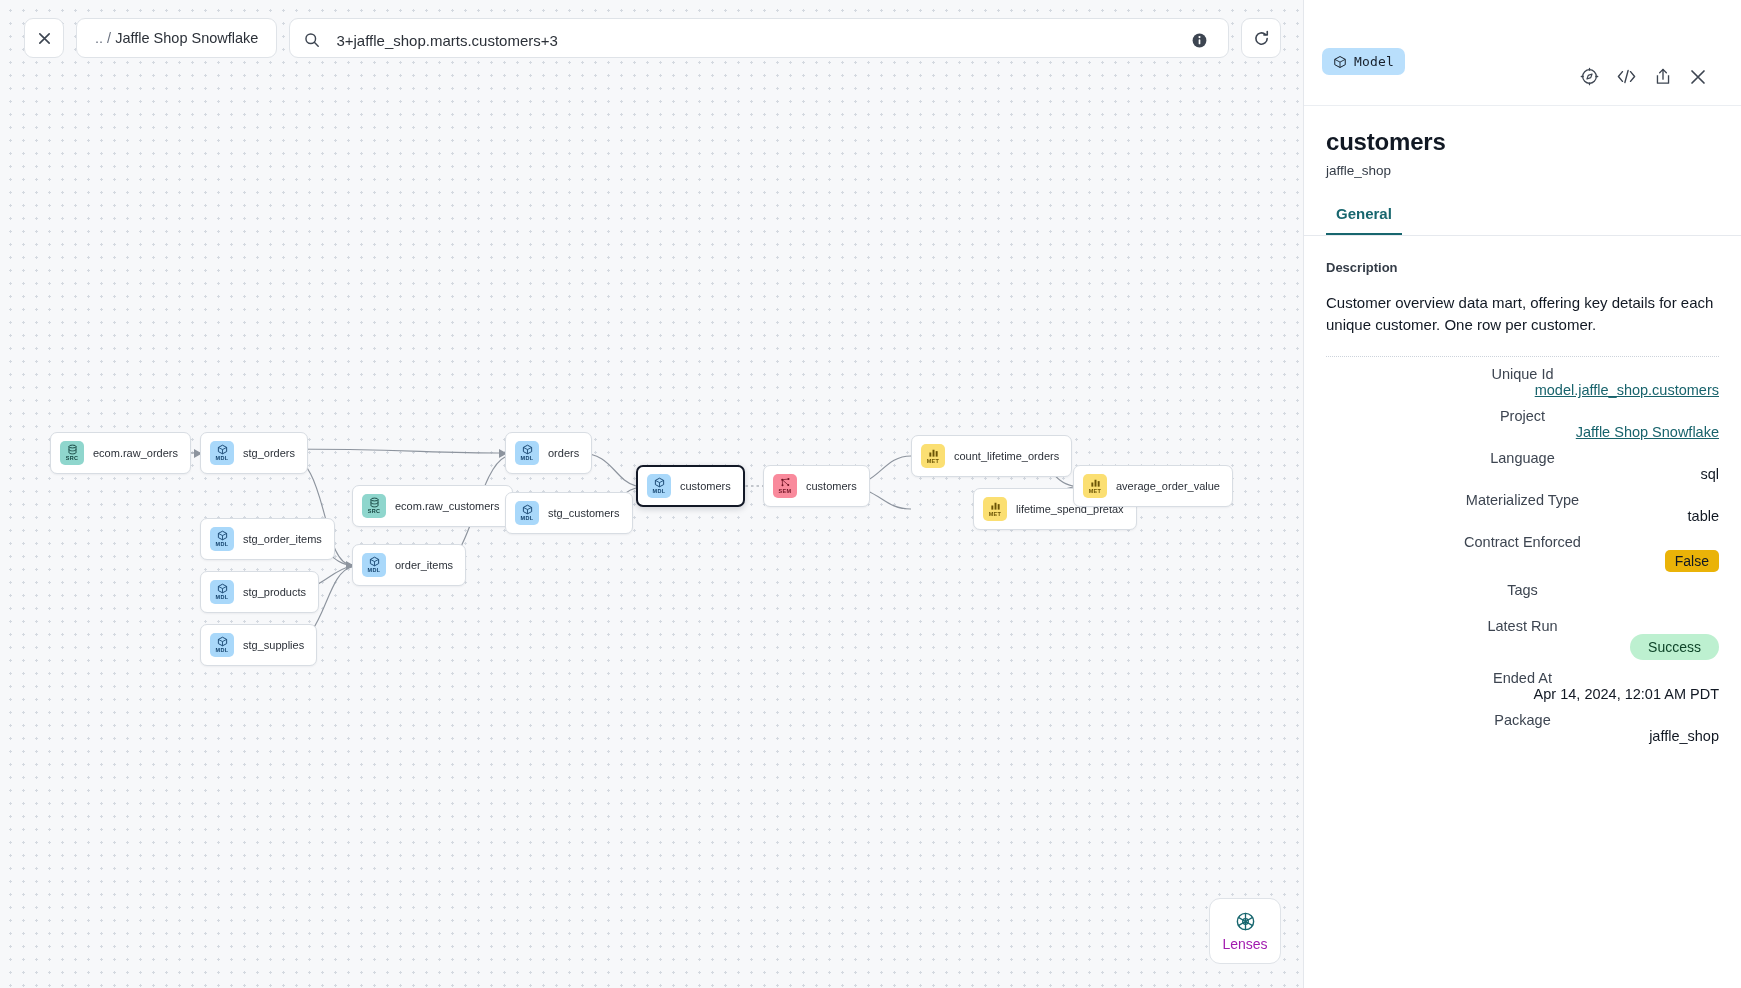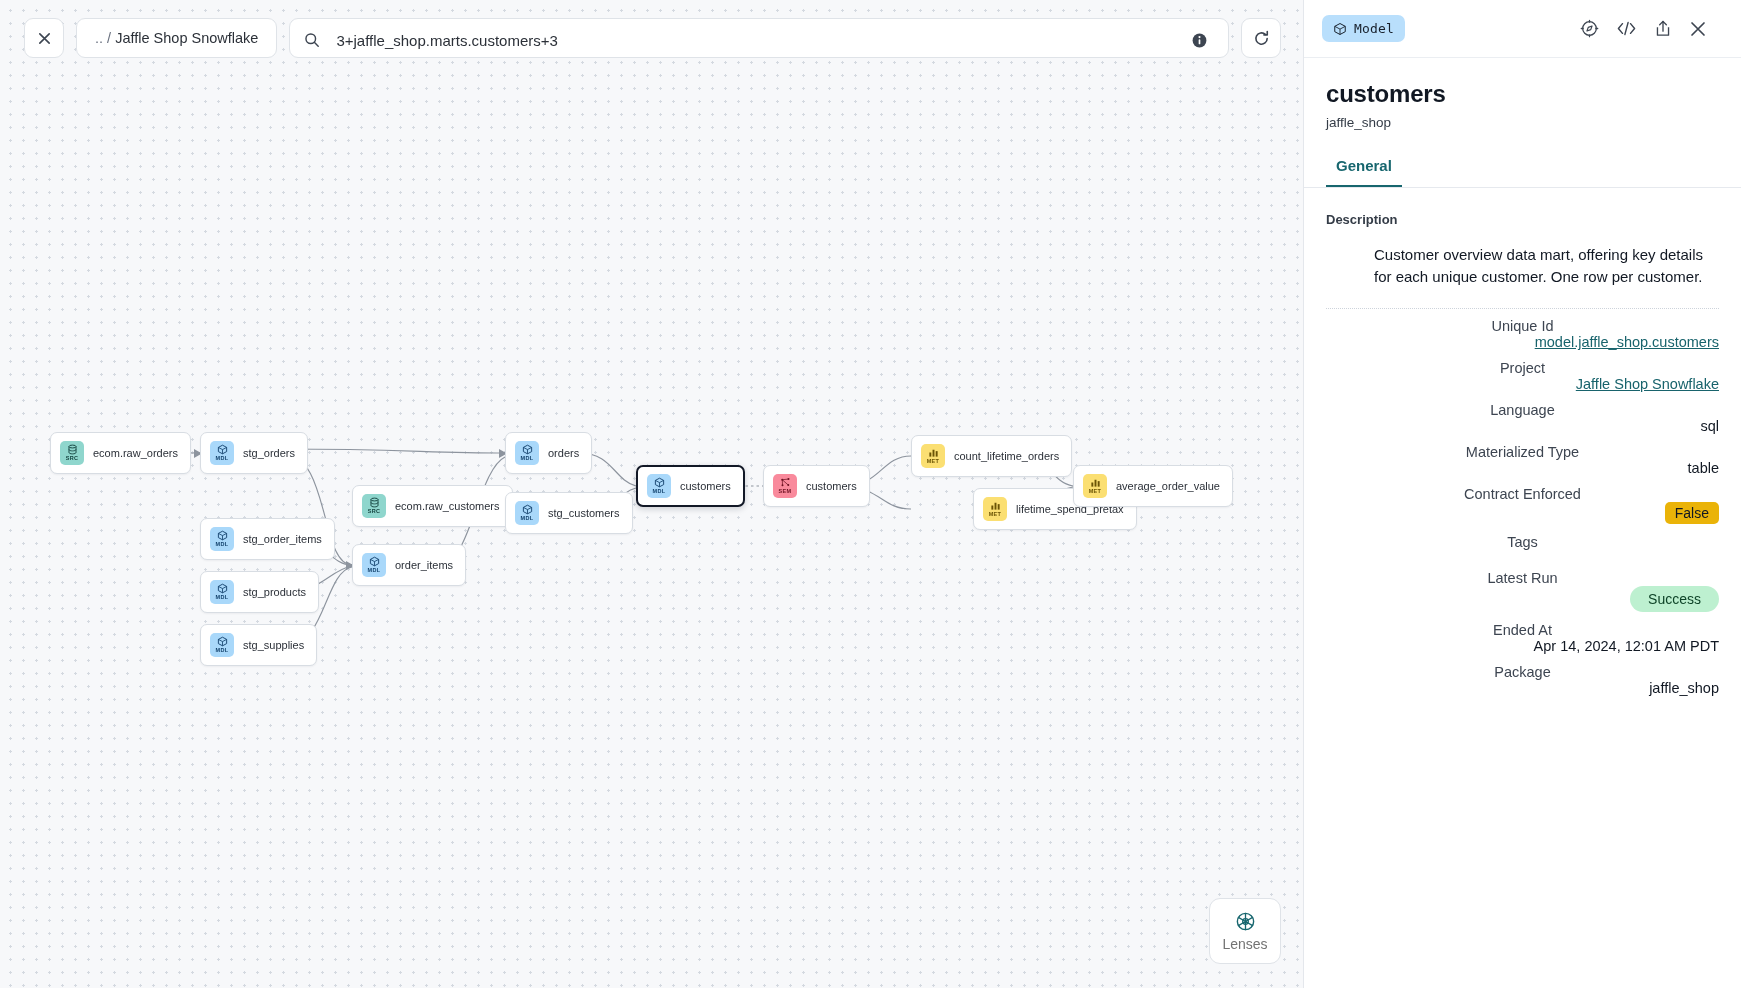--- a/index.html
+++ b/index.html
@@ -40,21 +40,21 @@
   .icon-svg { display: block; }
 
   
   .lenses {
     position: absolute; right: 22px; bottom: 24px;
     width: 72px; height: 66px; background: #fff;
     border: 1px solid #dfe3e8; border-radius: 11px;
     display: flex; flex-direction: column; align-items: center; justify-content: center;
     gap: 4px; color: #17666e; cursor: pointer; z-index: 5;
   }
-  .lenses .lbl { font-size: 14px; color: #737373; }
+  .lenses .lbl { font-size: 14px; color: #a21caf; }
 
   
   .graph { position: absolute; inset: 0; }
   .node {
     position: absolute; background: #ffffff;
     border: 1px solid #d8dde3; border-radius: 7px;
     display: flex; align-items: center; gap: 9px;
     padding: 0 12px 0 9px; height: 100%;
     box-shadow: 0 1px 2px rgba(16,24,40,.05);
   }
@@ -72,22 +72,22 @@
   .nbadge.met { background: #fbdf72; color: #6b5405; }
   .nlabel { font-size: 11px; color: #2b3038; white-space: nowrap; }
 
   
   .panel {
     width: 438px; flex: 0 0 438px; height: 988px;
     background: #fff; border-left: 1px solid #e4e7ec;
     display: flex; flex-direction: column;
   }
   .panel-top {
-    height: 58px; display: flex; align-items: center;
-    padding: 0 34px 0 18px; gap: 10px; border-bottom: 1px solid #ebeef2;
+    height: 58px; display: flex; 
+    padding: 0 34px 0 18px; gap: 10px; border-bottom: 1px solid #ebeef2; margin-top: 48px;
   }
   .type-badge {
     background: #b9dffc; color: #17202c; border-radius: 7px;
     height: 27px; padding: 0 11px; display: flex; align-items: center; gap: 7px;
     font-family: "DejaVu Sans Mono", monospace; font-size: 13px; letter-spacing: .2px;
   }
   .top-actions { margin-left: auto; display: flex; align-items: center; gap: 17px; color: #3d4551; }
   .top-actions span { cursor: pointer; display: flex; }
 
   .panel-head { padding: 22px 22px 0 22px; }
@@ -95,21 +95,21 @@
   .p-sub { font-size: 13.5px; color: #343c47; margin-top: 7px; }
 
   .tabs { margin-top: 27px; padding: 0 22px; border-bottom: 1px solid #e6e9ee; display: flex; }
   .tab {
     font-size: 15px; color: #17666e; font-weight: 600;
     padding: 0 10px 11px 10px; border-bottom: 2.5px solid #17666e; cursor: pointer;
   }
 
   .panel-body { padding: 24px 22px 0 22px; overflow-y: auto; }
   .sec-label { font-size: 13px; font-weight: 700; color: #343c47; }
-  .desc { font-size: 15px; color: #111823; line-height: 1.48; margin-top: 17px; margin-left: 48px; }
+  .desc { font-size: 15px; color: #111823; line-height: 1.48; margin-top: 17px; }
   .divider { border-top: 1px dotted #cdd3db; margin: 20px 0 4px 0; }
 
   .kv { display: flex; align-items: center; min-height: 36px; padding: 5px 0; flex-direction: column; }
   .k { font-size: 14.5px; color: #3d4551; }
   .v { margin-left: auto; font-size: 14.5px; color: #111823; display: flex; align-items: center; gap: 9px; }
   .v a, .v .link { color: #18636c; text-decoration: underline; cursor: pointer; }
   .v .plain-link { color: #18636c; text-decoration: none; }
   .pill-grey { background: #eab308; border-radius: 5px; padding: 3px 10px; font-size: 14px; color: #111823; }
   .pill-green { background: #bdf0d0; border-radius: 999px; padding: 5px 18px; font-size: 14px; color: #0e4428; }
   .copy-ic { cursor: pointer; color: #3d4551; display: flex; }

